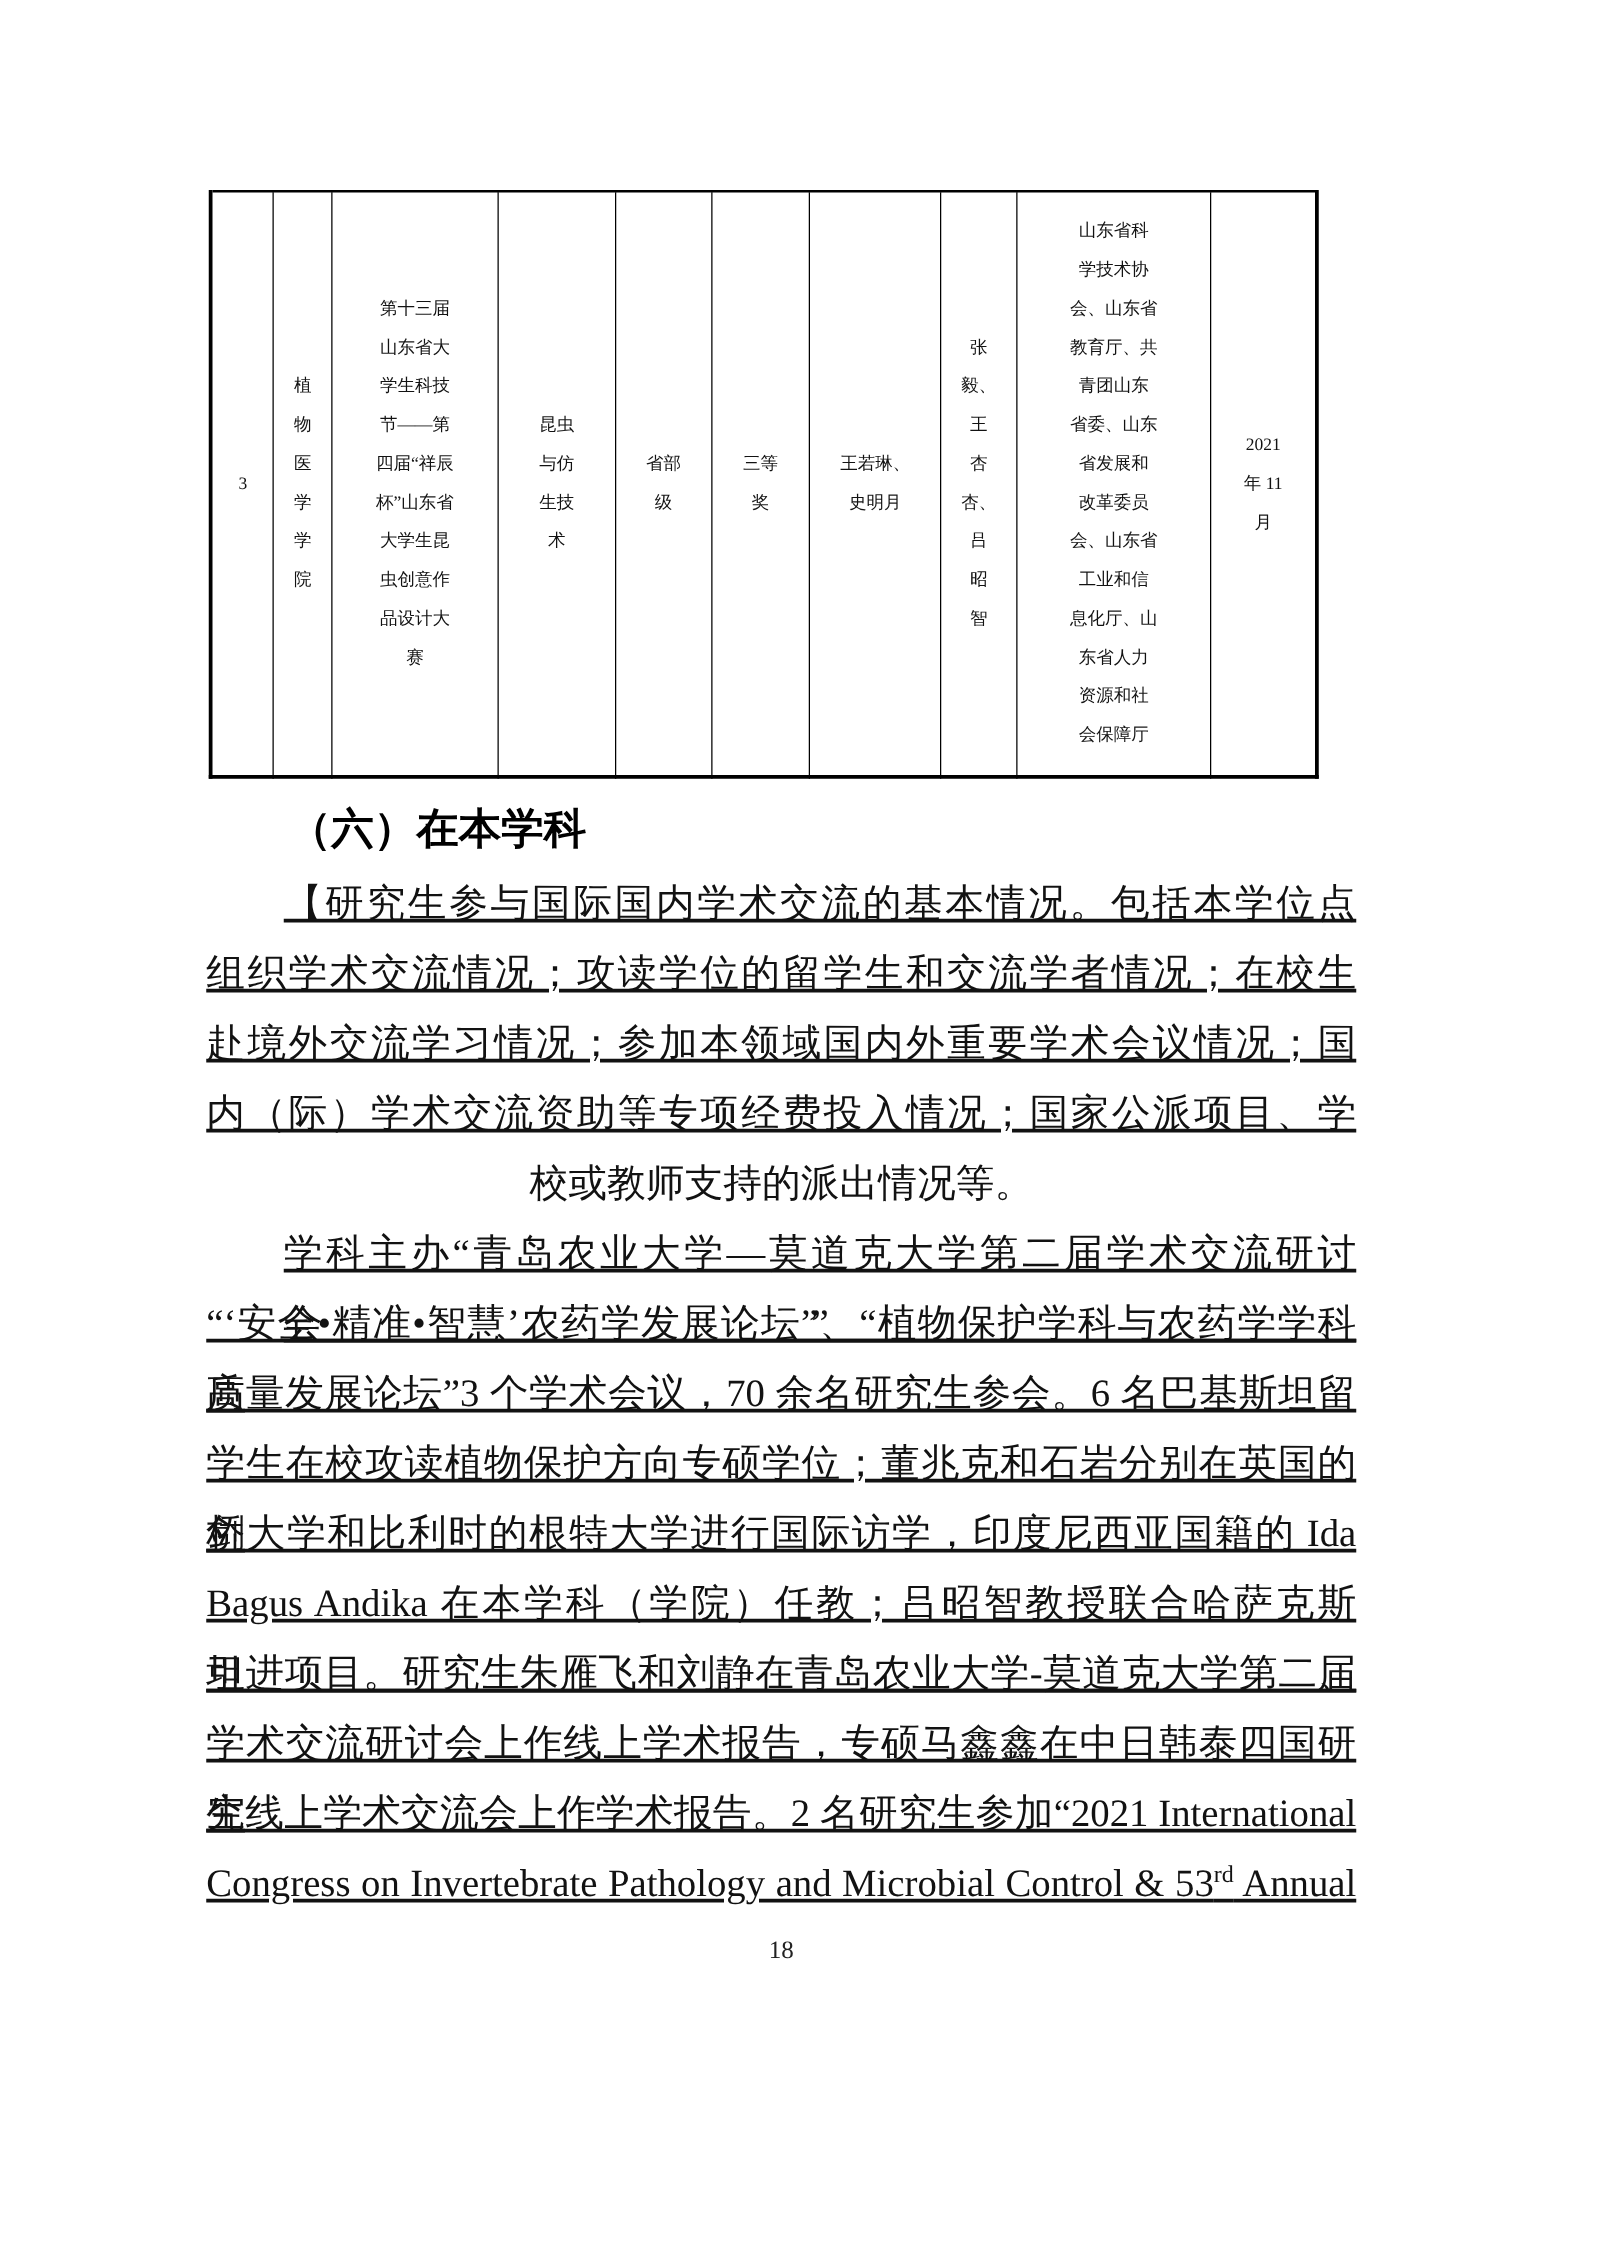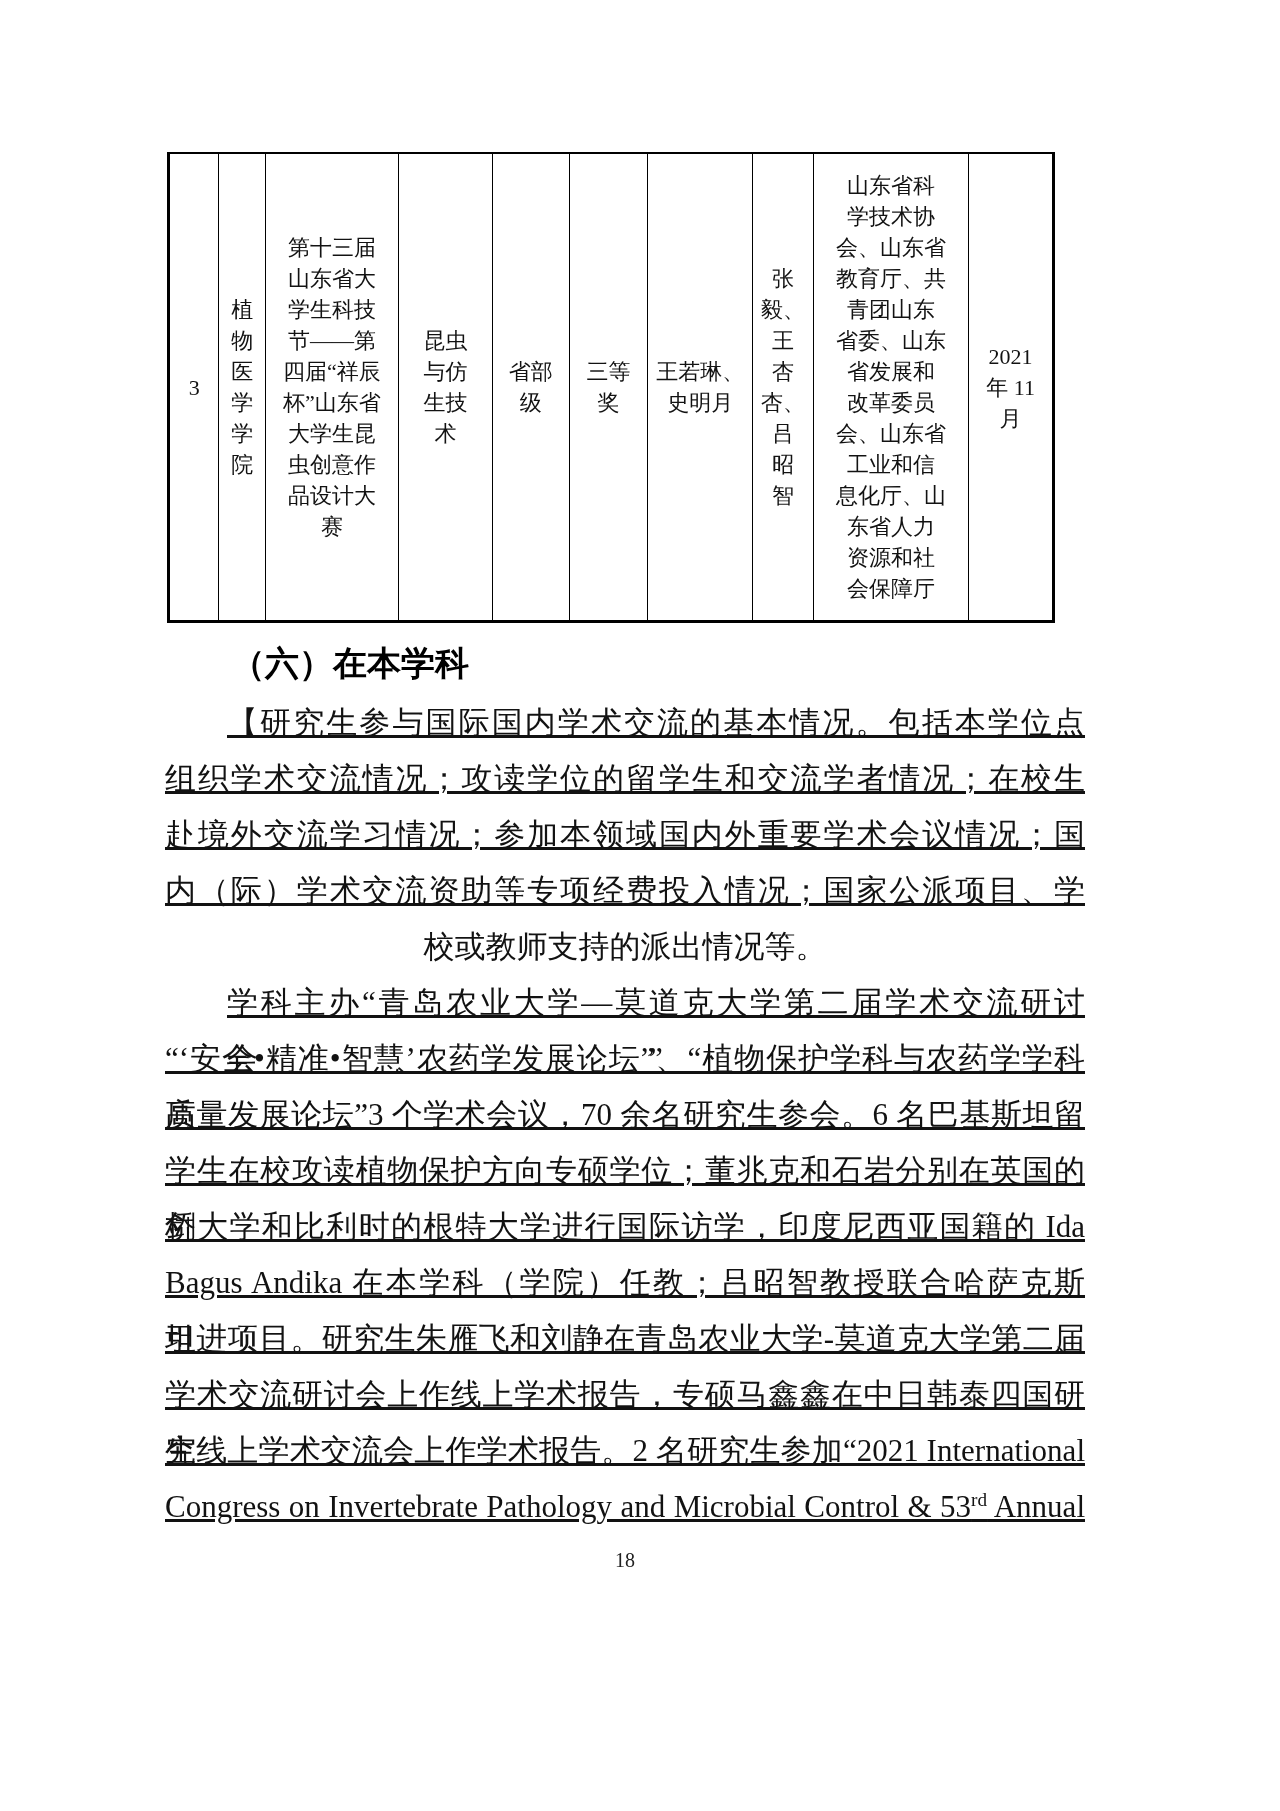--- a/index.html
+++ b/index.html
@@ -23,21 +23,21 @@
     margin-top:152px;
     margin-left:2px;
     border:3px solid #000;
     border-top-width:2px;
   }
   table.awards td{
     border:1px solid #000;
     text-align:center;
     vertical-align:middle;
     white-space:pre-line;
-    font-size:22px;
+    font-size:14px;
     line-height:31px;
     padding:0 2px;
     overflow:hidden;
   }
   
   .section-heading{
     margin:16px 0 8px 0;
     padding-left:66px;
     font-family:"Liberation Sans","DejaVu Sans",sans-serif;
     font-weight:bold;

